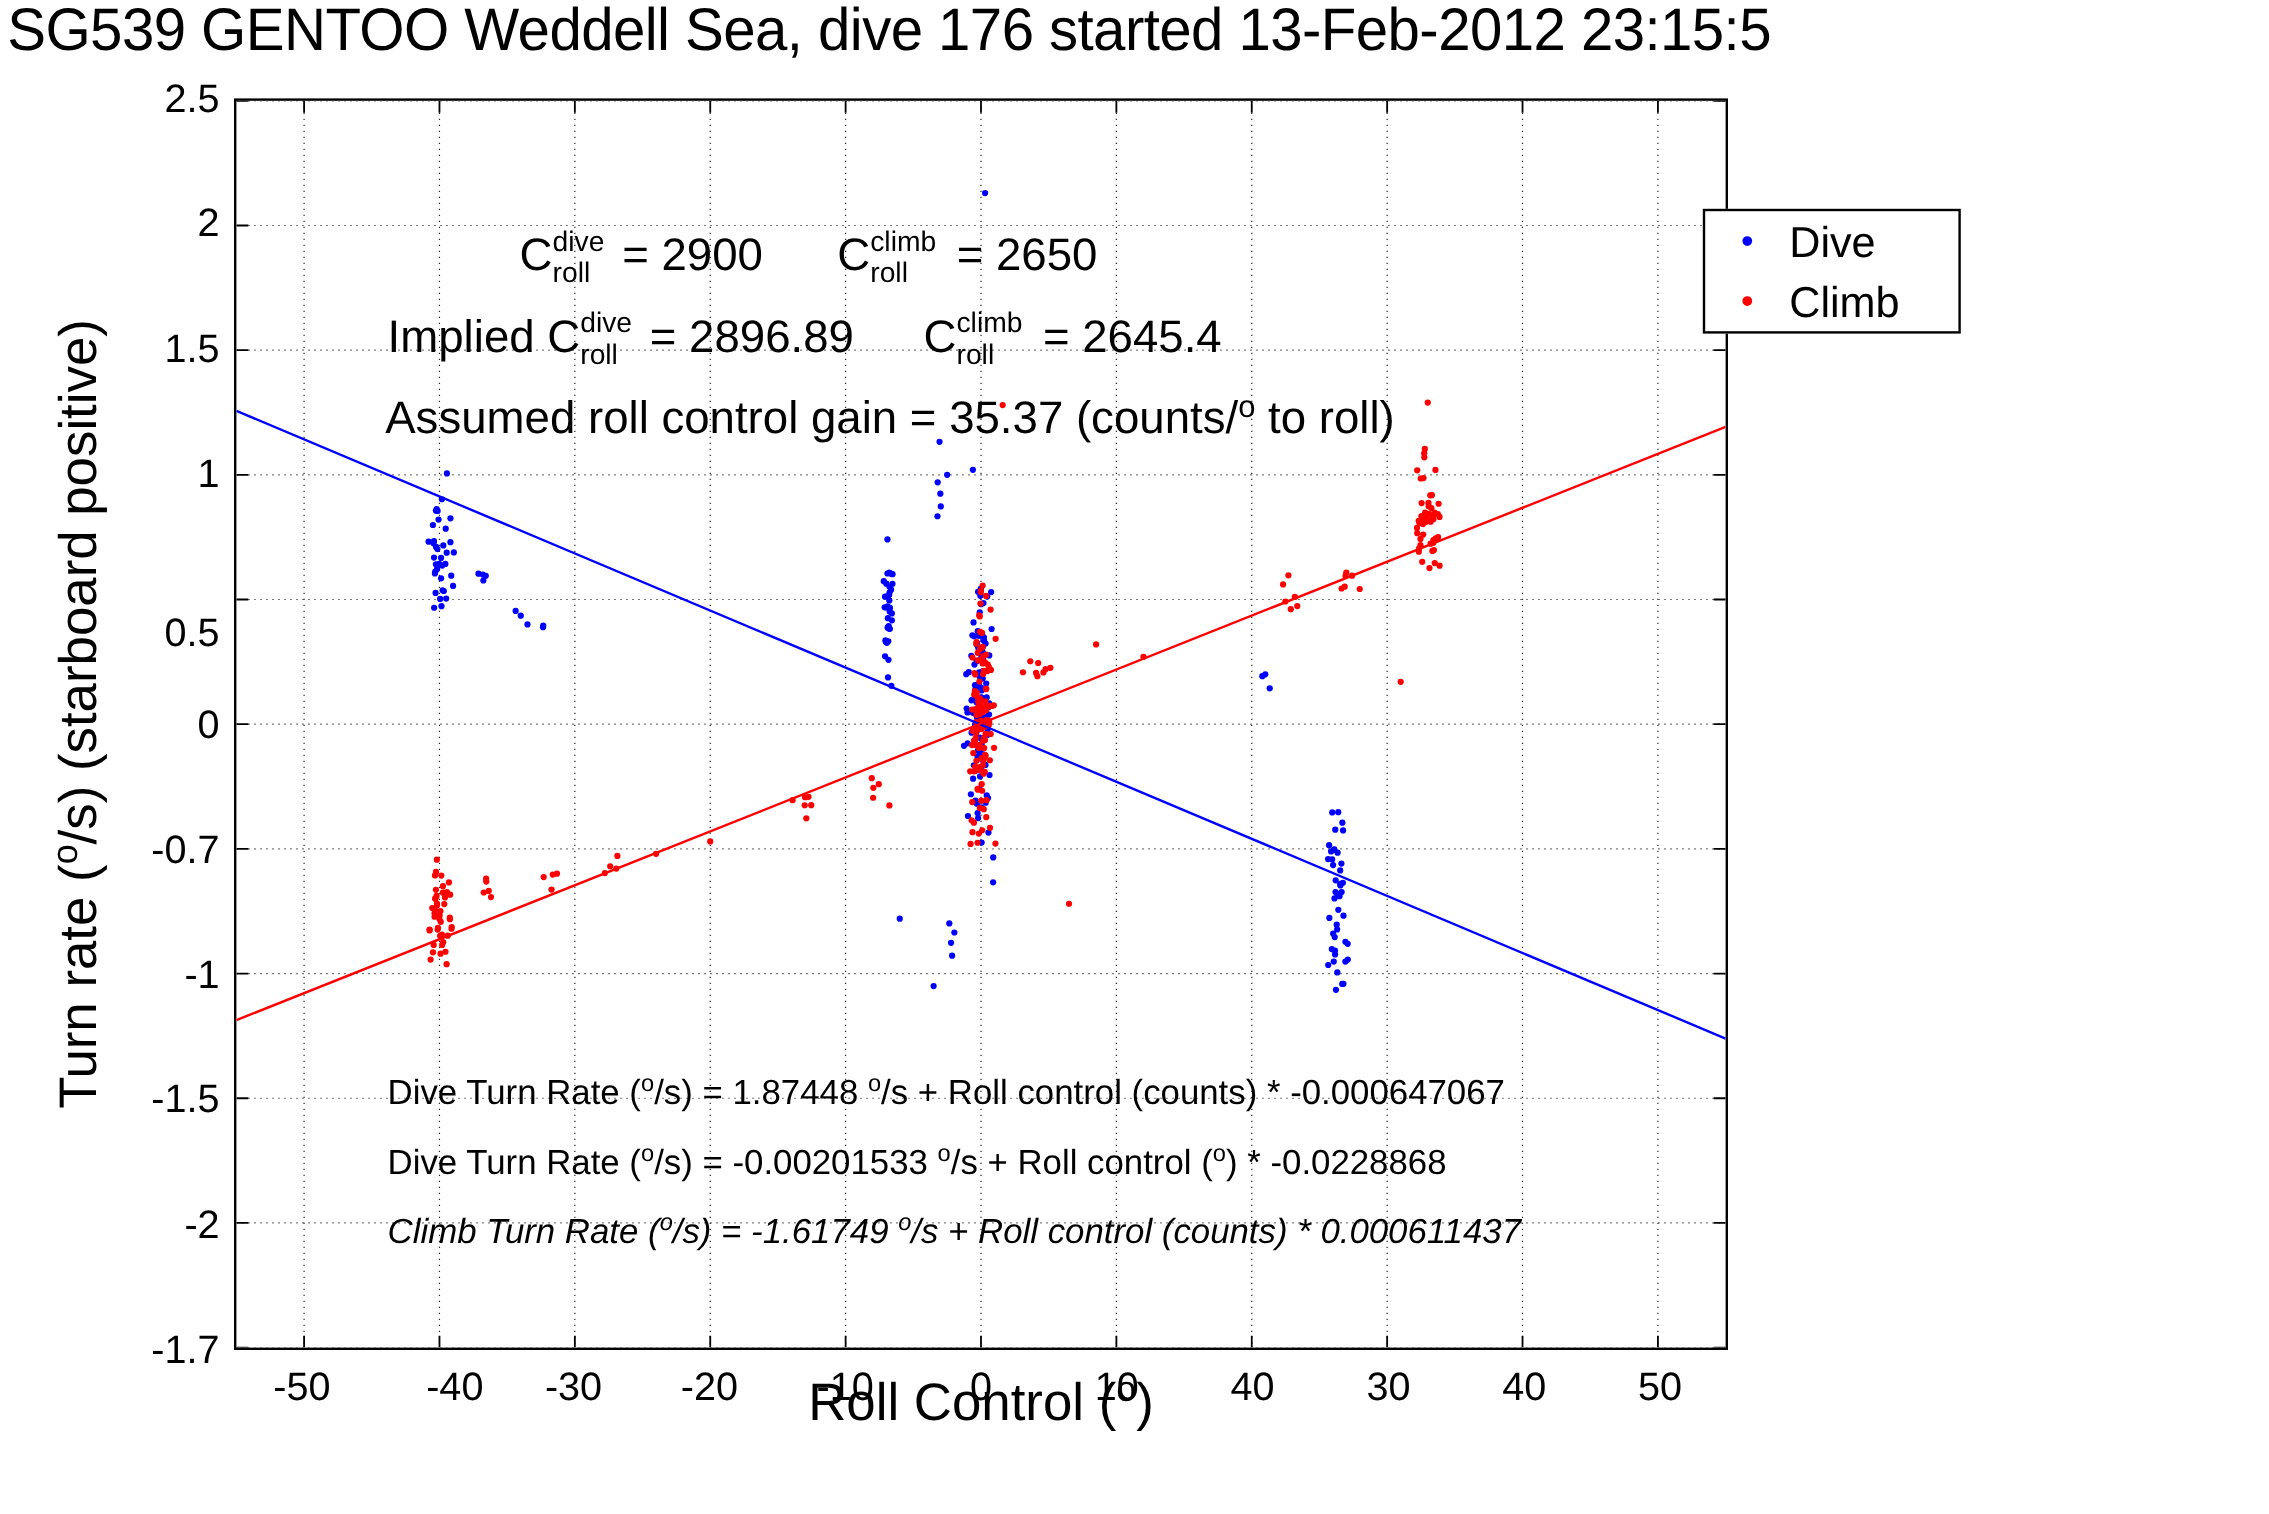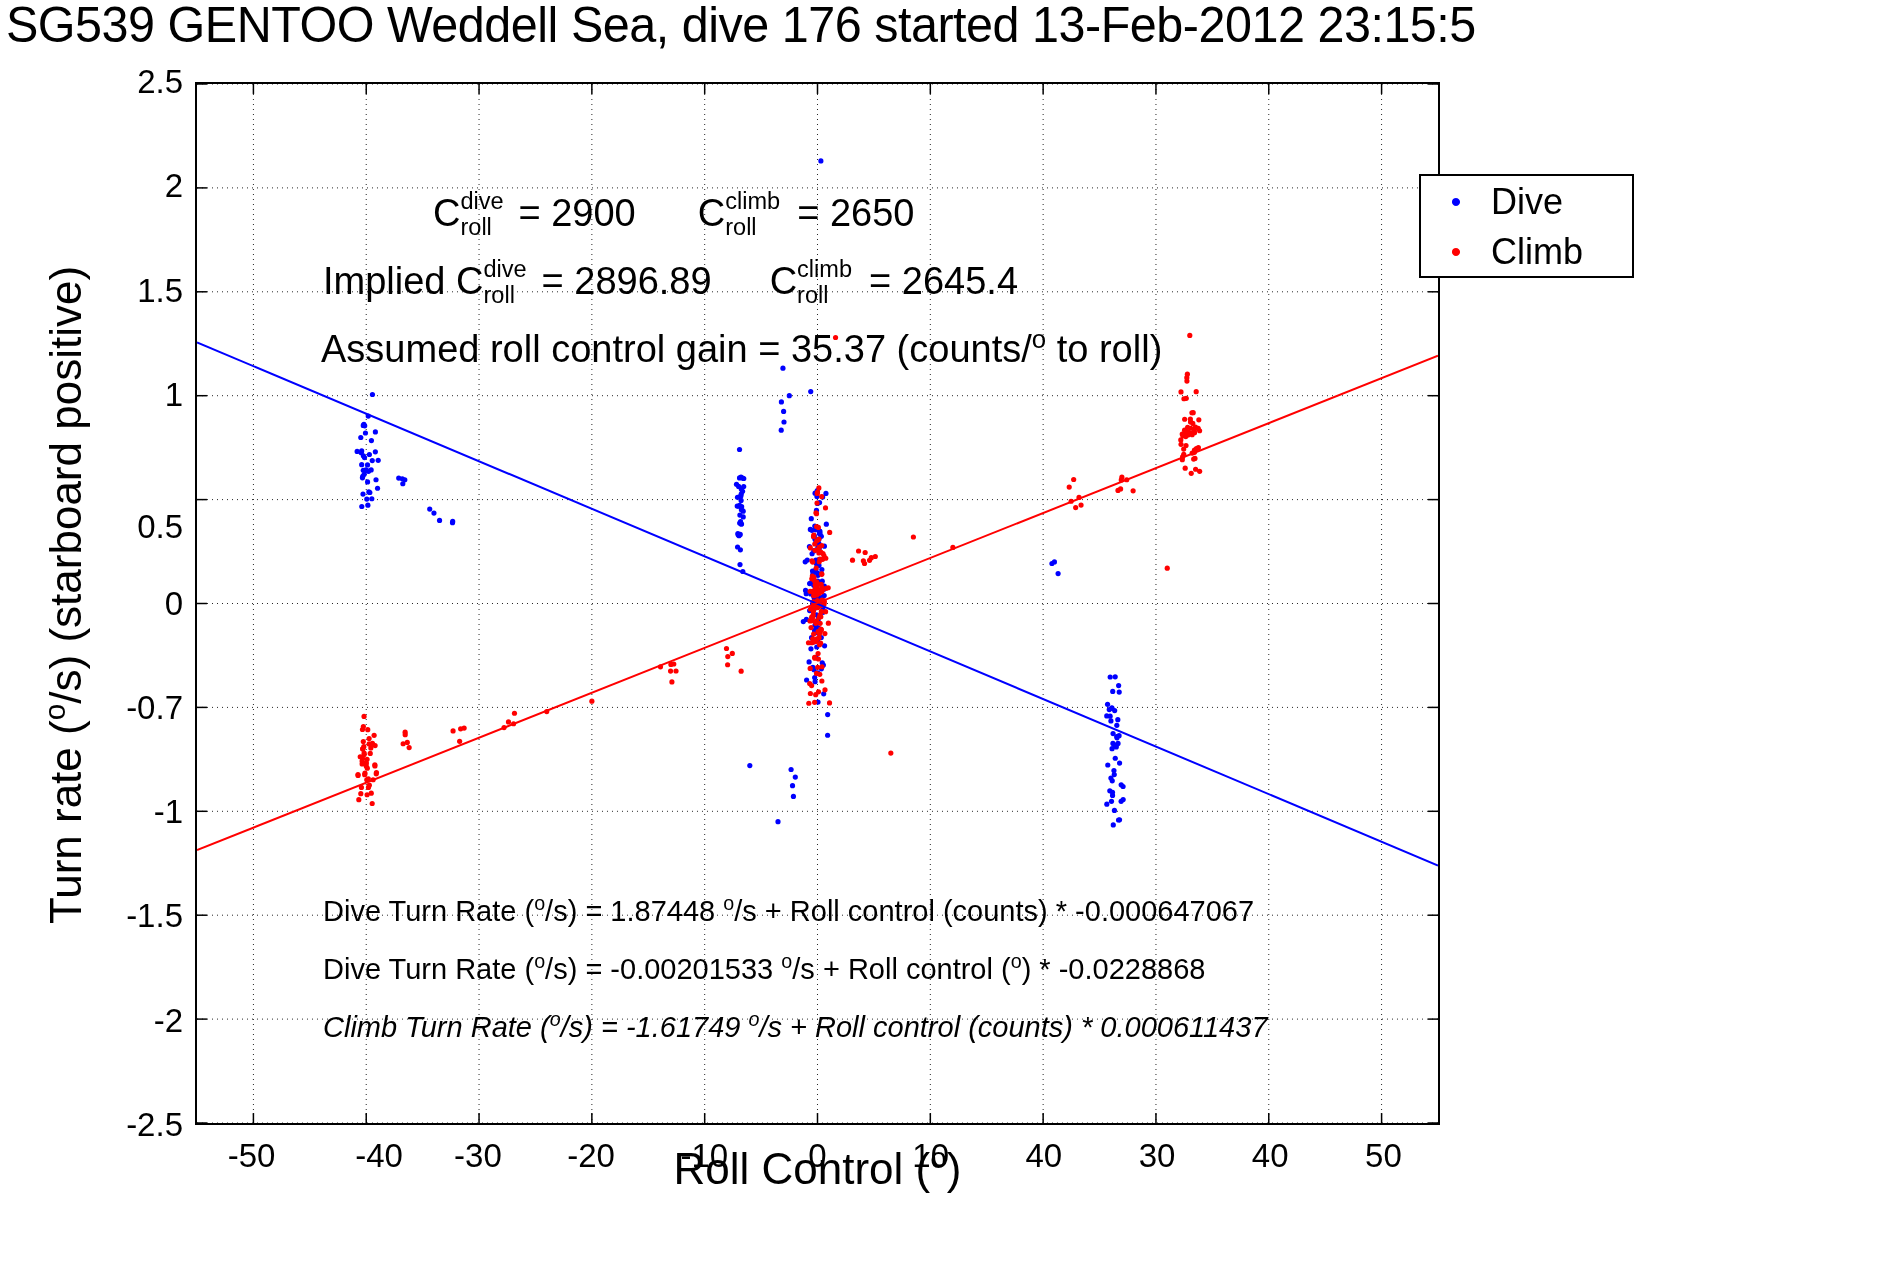--- a/index.html
+++ b/index.html
@@ -104,21 +104,21 @@
       <div class="yt" style="left: 63px; top: 82px;">2.5</div>
       <div class="yt" style="left: 63px; top: 186.3px;">2</div>
       <div class="yt" style="left: 63px; top: 290.6px;">1.5</div>
       <div class="yt" style="left: 63px; top: 394.9px;">1</div>
       <div class="yt" style="left: 63px; top: 527px;">0.5</div>
       <div class="yt" style="left: 63px; top: 603.5px;">0</div>
       <div class="yt" style="left: 63px; top: 707.8px;">-0.7</div>
       <div class="yt" style="left: 63px; top: 812.1px;">-1</div>
       <div class="yt" style="left: 63px; top: 916.4px;">-1.5</div>
       <div class="yt" style="left: 63px; top: 1020.7px;">-2</div>
-      <div class="yt" style="left: 63px; top: 1125px;">-2.5</div>
+      <div class="yt" style="left: 63px; top: 1125px;">-1.7</div>
     </div>
   <div id="xticklabels">
       <div class="xt" style="left: 251.591px; top: 1139px;">-50</div>
       <div class="xt" style="left: 379px; top: 1139px;">-40</div>
       <div class="xt" style="left: 477.955px; top: 1139px;">-30</div>
       <div class="xt" style="left: 591.136px; top: 1139px;">-20</div>
       <div class="xt" style="left: 704.318px; top: 1139px;">-10</div>
       <div class="xt" style="left: 817.5px; top: 1139px;">0</div>
       <div class="xt" style="left: 930.682px; top: 1139px;">10</div>
       <div class="xt" style="left: 1043.86px; top: 1139px;">40</div>

